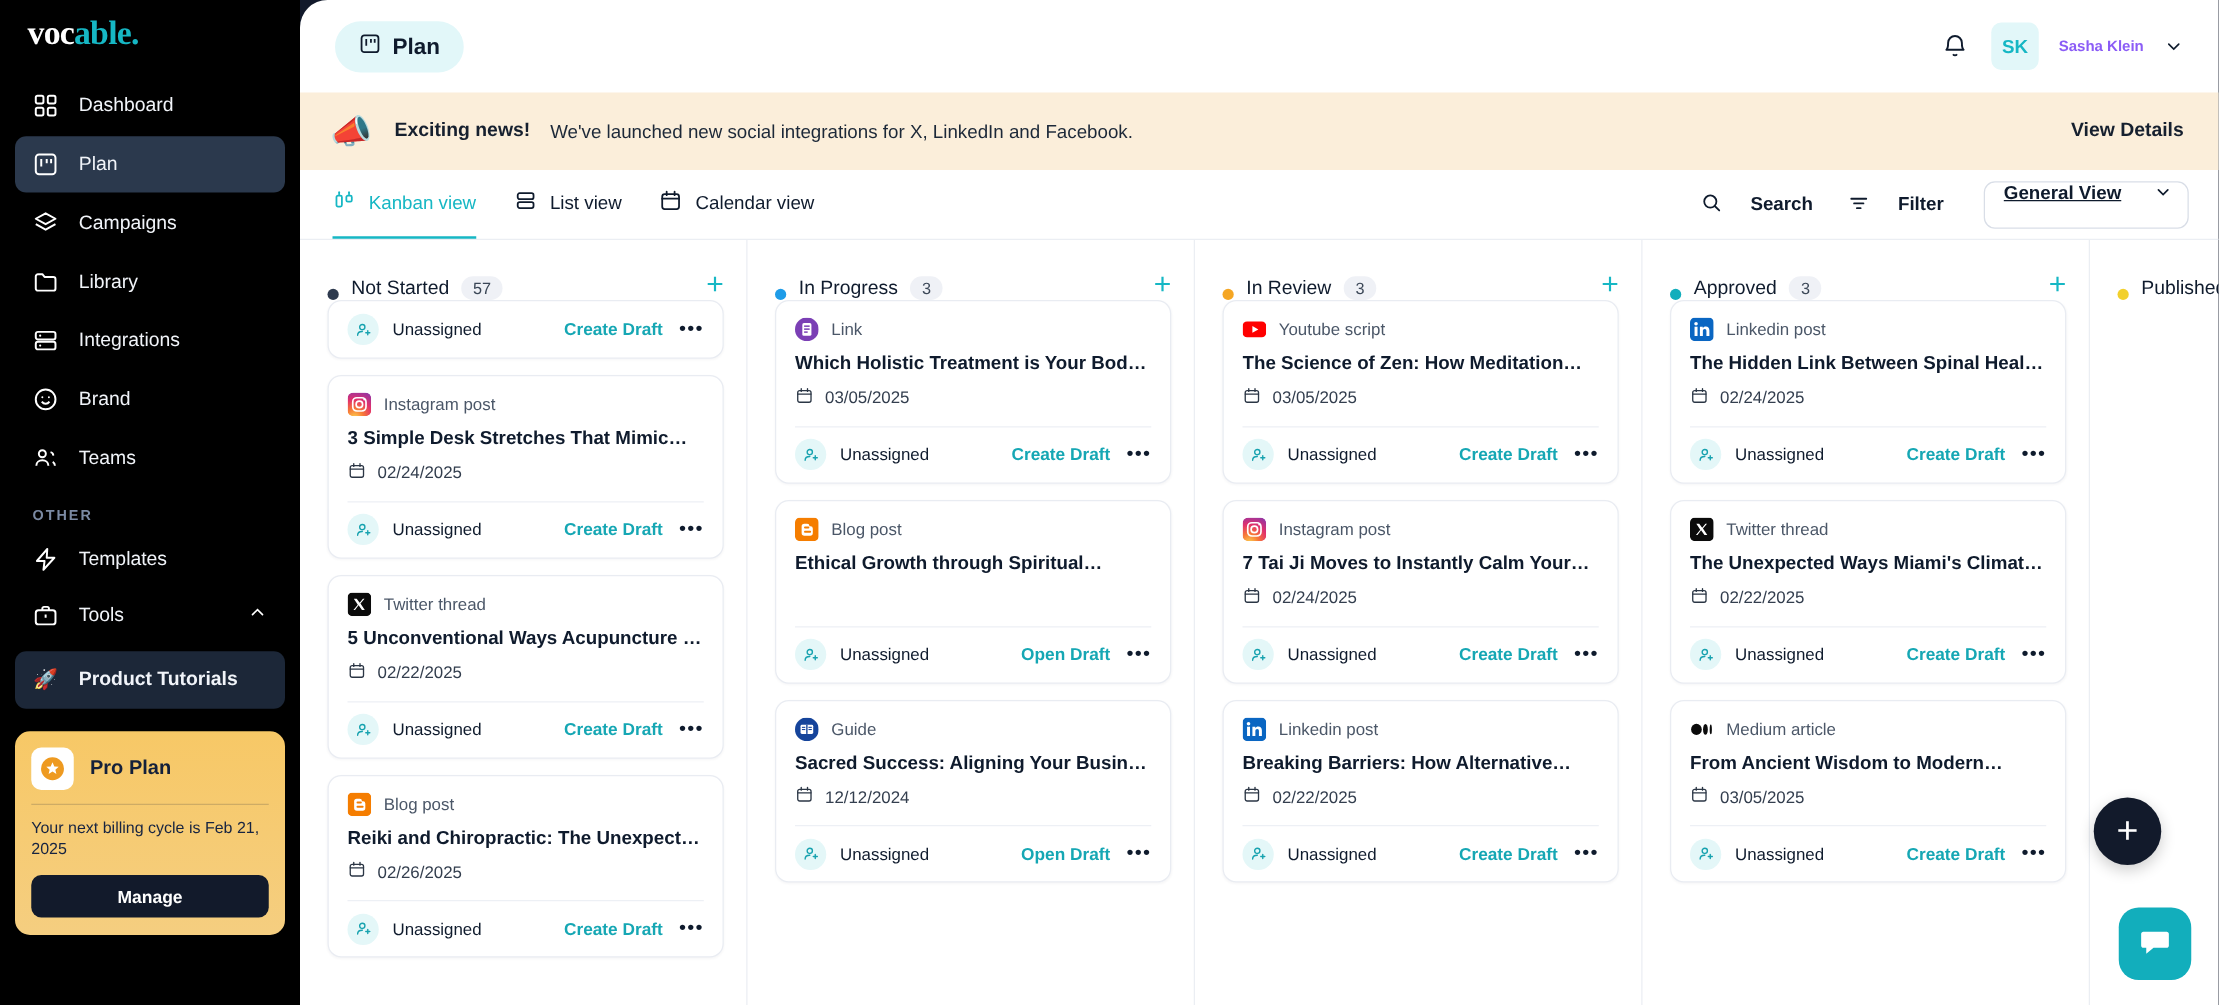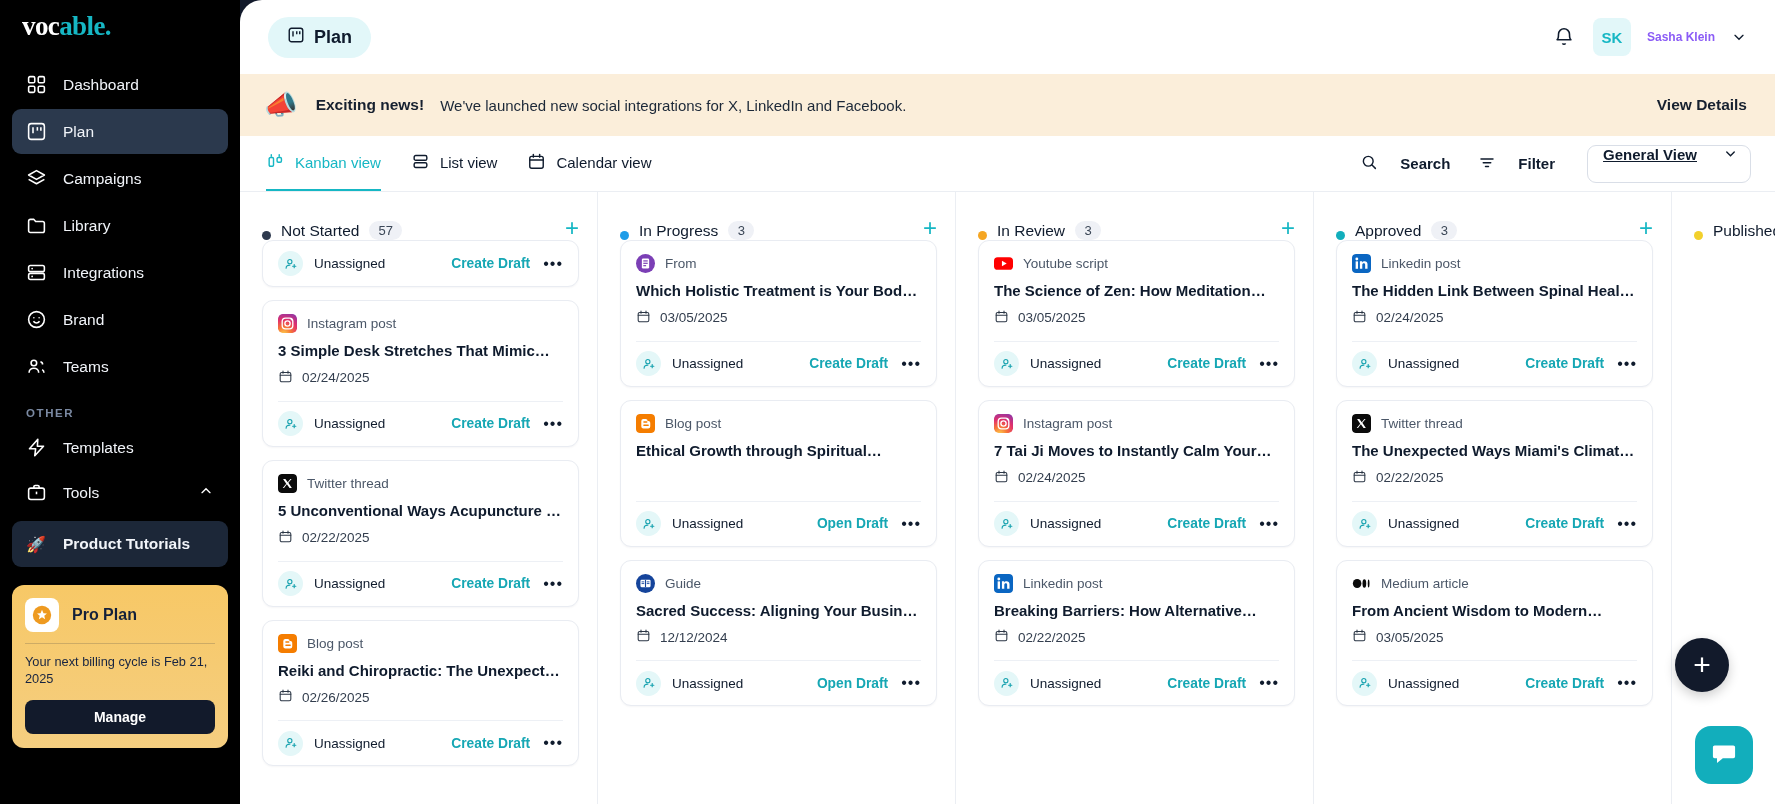--- a/index.html
+++ b/index.html
@@ -551,21 +551,21 @@
               <div class="card-type">
                 <span class="type-ico">
                   <svg viewBox="0 0 24 24" width="19" height="19">
                     <circle cx="12" cy="12" r="12" fill="#7B3FB5"></circle>
                     <rect x="7.4" y="5.6" width="9.2" height="12.8" rx="1.6" fill="#fff"></rect>
                     <rect x="9.2" y="8" width="5.6" height="1.5" fill="#7B3FB5"></rect>
                     <rect x="9.2" y="11" width="5.6" height="1.5" fill="#7B3FB5"></rect>
                     <rect x="9.2" y="14" width="3.6" height="1.5" fill="#7B3FB5"></rect>
                   </svg>
                 </span>
-                <span class="type-name">From</span>
+                <span class="type-name">Link</span>
               </div>
               <div class="card-title">Which Holistic Treatment is Your Body…</div>
               <div class="card-date">
                 <span><svg viewBox="0 0 24 24" fill="none" stroke="#2B3645" stroke-width="1.7" stroke-linecap="round">
                     <rect x="3.5" y="5.5" width="17" height="15" rx="2.5"></rect>
                     <line x1="3.5" y1="10" x2="20.5" y2="10"></line>
                     <line x1="8" y1="3.2" x2="8" y2="6.6"></line>
                     <line x1="16" y1="3.2" x2="16" y2="6.6"></line>
                   </svg></span>
                 <span>03/05/2025</span>

